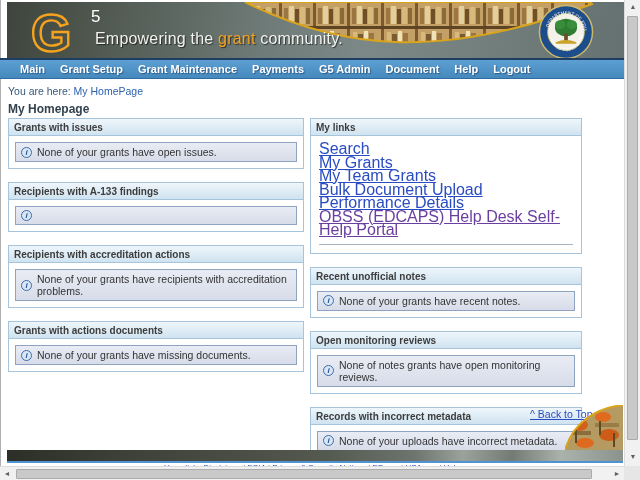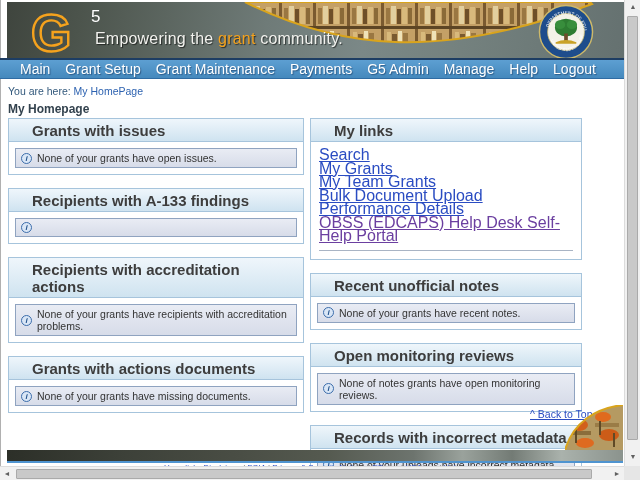--- a/index.html
+++ b/index.html
@@ -15,33 +15,33 @@
   .swoosh-svg { position:absolute; left:0; top:0; }
   .g5-logo { position:absolute; left:22px; top:2px; }
   .tagline { position:absolute; left:88px; top:28px; font-size:16px; color:#f2f2ee; text-shadow:1px 1px 1px rgba(0,0,0,.6); letter-spacing:.2px; }
   .tagline .hl { color:#f5a21d; }
   .seal { position:absolute; left:521px; top:2px; }
 
   
   .navbar { position:absolute; left:0; top:58px; width:624px; height:21px;
     background:linear-gradient(#5d9fd2,#4589bd); border-top:2px solid #1d3d63; border-bottom:1px solid #2f6ca3;
     display:flex; align-items:center; gap:15px; padding-left:20px; }
-  .nav-item { color:#ffffff; font-size:14px; font-weight:normal; text-shadow:1px 1px 1px rgba(20,50,90,.55); cursor:pointer; white-space:nowrap; }
+  .nav-item { color:#ffffff; font-size:11px; font-weight:bold; text-shadow:1px 1px 1px rgba(20,50,90,.55); cursor:pointer; white-space:nowrap; }
 
   
   .breadcrumb { position:absolute; left:8px; top:85px; font-size:10.5px; color:#33597c; }
   .breadcrumb a { color:#2d62b0; text-decoration:none; cursor:pointer; }
   .page-title { position:absolute; left:8px; top:102px; font-size:12px; font-weight:bold; color:#33424e; }
 
   
   .col-left  { position:absolute; left:8px;  top:118px; width:296px; }
   .col-right { position:absolute; left:310px; top:118px; width:272px; }
   .panel { border:1px solid #a6c4dc; background:#fff; margin-bottom:13px; }
   .panel-header { background:linear-gradient(#eff6fb,#cfe3f0); border-bottom:1px solid #a6c4dc;
-    font-size:15px; font-weight:bold; color:#3d3d3d; padding:3px 7px 2px 23px; }
+    font-size:10px; font-weight:bold; color:#3d3d3d; padding:3px 7px 2px 5px; }
   .panel-body { padding:6px; }
   .info-box { border:1px solid #8fa3c0; background:linear-gradient(#e9ecf4,#d7dce9);
     padding:3px 5px; font-size:10.5px; color:#333; display:flex; align-items:center; }
   .info-icon { width:11px; height:11px; border-radius:50%; background:#d9e6f6; border:1px solid #3c6dab;
     color:#27568f; font-size:8px; font-weight:bold; font-style:italic; line-height:10px; text-align:center;
     margin-right:5px; flex:none; }
 
   
   .mylinks-body { padding:6px 8px 8px 8px; }
   .mylinks-body a { display:block; font-size:16px; color:#2a4cc2; text-decoration:underline; line-height:13.5px; cursor:pointer; }
@@ -126,21 +126,21 @@
     <path d="M24,52 Q38,46 52,52 L52,54 L24,54 Z" fill="#c9a227"></path>
   </svg>
 </div>
 
 <div class="navbar">
   <span class="nav-item">Main</span>
   <span class="nav-item">Grant Setup</span>
   <span class="nav-item">Grant Maintenance</span>
   <span class="nav-item">Payments</span>
   <span class="nav-item">G5 Admin</span>
-  <span class="nav-item">Manage</span>
+  <span class="nav-item">Document</span>
   <span class="nav-item">Help</span>
   <span class="nav-item">Logout</span>
 </div>
 
 <div class="breadcrumb">
   <span>You are here:</span>
   <a>My HomePage</a>
 </div>
 <div class="page-title">My Homepage</div>
 

